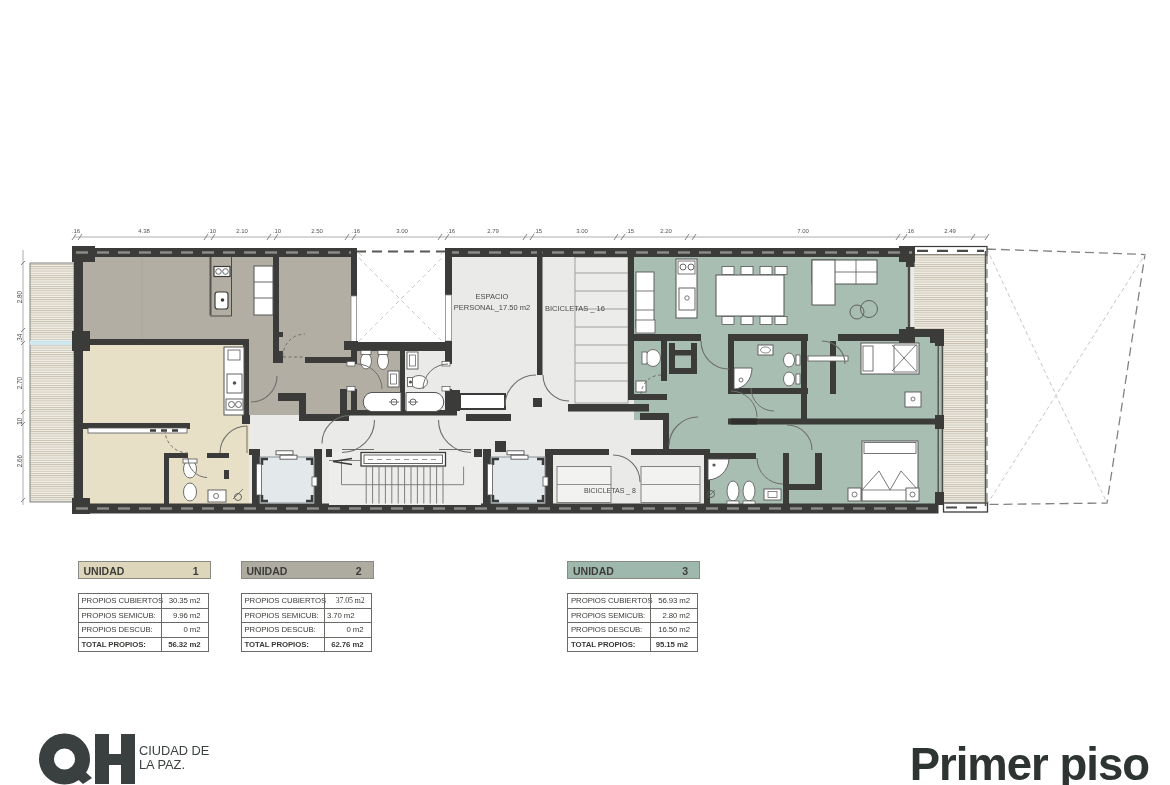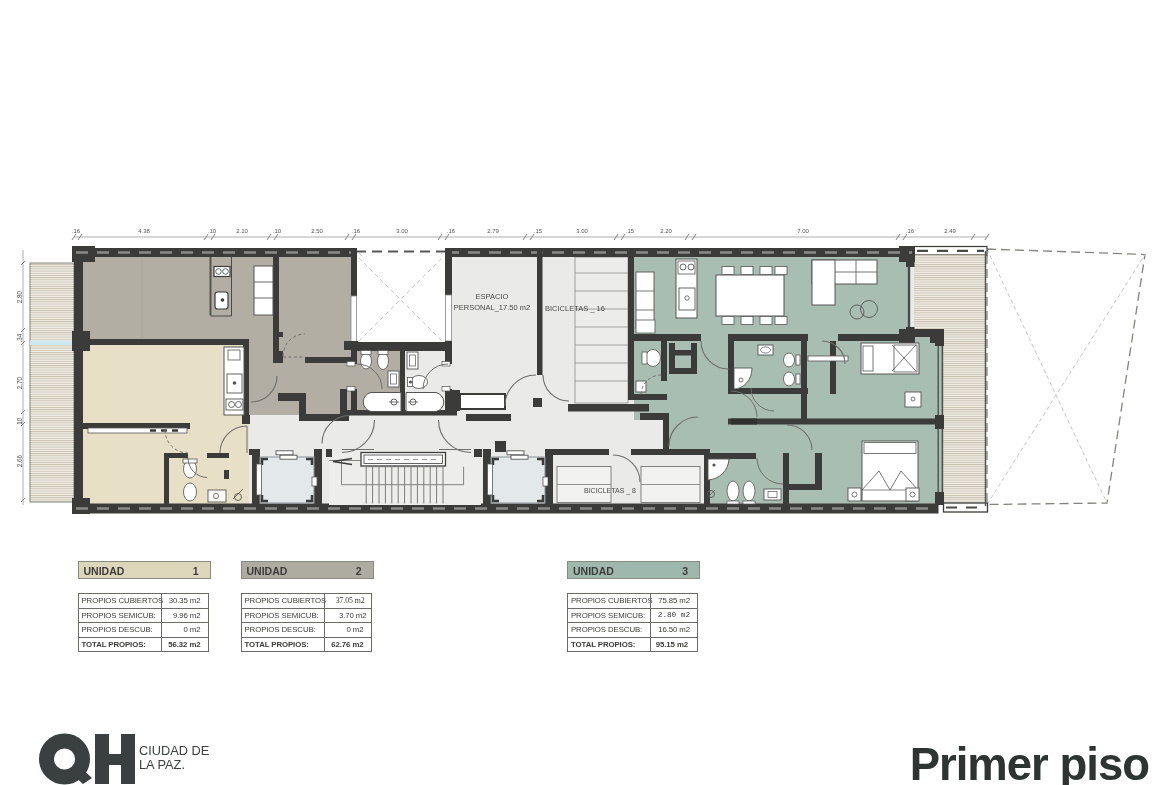--- a/index.html
+++ b/index.html
@@ -419,47 +419,47 @@
   </div>
 <div style="position:absolute;left:240.5px;top:593px;width:131px;border:1px solid #6a6a66;box-sizing:border-box;font-size:7.8px;color:#3a3a38;line-height:13.6px;white-space:nowrap;letter-spacing:-0.08px;">
     <div style="height:13.6px;overflow:hidden;position:relative;">
       <span style="position:absolute;left:3px;">PROPIOS CUBIERTOS</span>
       <span style="position:absolute;left:82px;top:0;bottom:0;border-left:1px solid #6a6a66;"></span>
       <span style="position:absolute;right:6px;font-family:Liberation Serif, serif;">37.05 m2</span>
     </div>
     <div style="height:13.6px;overflow:hidden;position:relative;border-top:1px solid #6a6a66;">
       <span style="position:absolute;left:3px;">PROPIOS SEMICUB:</span>
       <span style="position:absolute;left:82px;top:0;bottom:0;border-left:1px solid #6a6a66;"></span>
-      <span style="position:absolute;right:4px;text-align:center;">3.70 m2</span>
+      <span style="position:absolute;right:16px;text-align:center;">3.70 m2</span>
     </div>
     <div style="height:13.6px;overflow:hidden;position:relative;border-top:1px solid #6a6a66;">
       <span style="position:absolute;left:3px;">PROPIOS DESCUB:</span>
       <span style="position:absolute;left:82px;top:0;bottom:0;border-left:1px solid #6a6a66;"></span>
       <span style="position:absolute;right:7px;">0 m2</span>
     </div>
     <div style="height:13.6px;overflow:hidden;position:relative;border-top:1px solid #6a6a66;font-weight:bold;">
       <span style="position:absolute;left:3px;">TOTAL PROPIOS:</span>
       <span style="position:absolute;left:82px;top:0;bottom:0;border-left:1px solid #6a6a66;"></span>
       <span style="position:absolute;right:7px;">62.76 m2</span>
     </div>
   </div>
 <div style="position:absolute;left:567px;top:561px;width:133px;height:17.5px;background:#9fb8ad;border:1px solid #8a8a85;box-sizing:border-box;font-size:10.5px;font-weight:bold;color:#3c3c3a;">
 <span style="position:absolute;left:5px;top:2.5px;">UNIDAD</span>
     <span style="position:absolute;right:11px;top:2.5px;">3</span>
   </div>
 <div style="position:absolute;left:567px;top:593px;width:131px;border:1px solid #6a6a66;box-sizing:border-box;font-size:7.8px;color:#3a3a38;line-height:13.6px;white-space:nowrap;letter-spacing:-0.08px;">
     <div style="height:13.6px;overflow:hidden;position:relative;">
       <span style="position:absolute;left:3px;">PROPIOS CUBIERTOS</span>
       <span style="position:absolute;left:82px;top:0;bottom:0;border-left:1px solid #6a6a66;"></span>
-      <span style="position:absolute;right:7px;">75.85 m2</span>
+      <span style="position:absolute;right:7px;">56.93 m2</span>
     </div>
     <div style="height:13.6px;overflow:hidden;position:relative;border-top:1px solid #6a6a66;">
       <span style="position:absolute;left:3px;">PROPIOS SEMICUB:</span>
       <span style="position:absolute;left:82px;top:0;bottom:0;border-left:1px solid #6a6a66;"></span>
-      <span style="position:absolute;right:7px;font-family:Liberation Mono, monospace;">2.80 m2</span>
+      <span style="position:absolute;right:7px;">2.80 m2</span>
     </div>
     <div style="height:13.6px;overflow:hidden;position:relative;border-top:1px solid #6a6a66;">
       <span style="position:absolute;left:3px;">PROPIOS DESCUB:</span>
       <span style="position:absolute;left:82px;top:0;bottom:0;border-left:1px solid #6a6a66;"></span>
       <span style="position:absolute;right:7px;">16.50 m2</span>
     </div>
     <div style="height:13.6px;overflow:hidden;position:relative;border-top:1px solid #6a6a66;font-weight:bold;">
       <span style="position:absolute;left:3px;">TOTAL PROPIOS:</span>
       <span style="position:absolute;left:82px;top:0;bottom:0;border-left:1px solid #6a6a66;"></span>
       <span style="position:absolute;right:9px;">95.15 m2</span>

